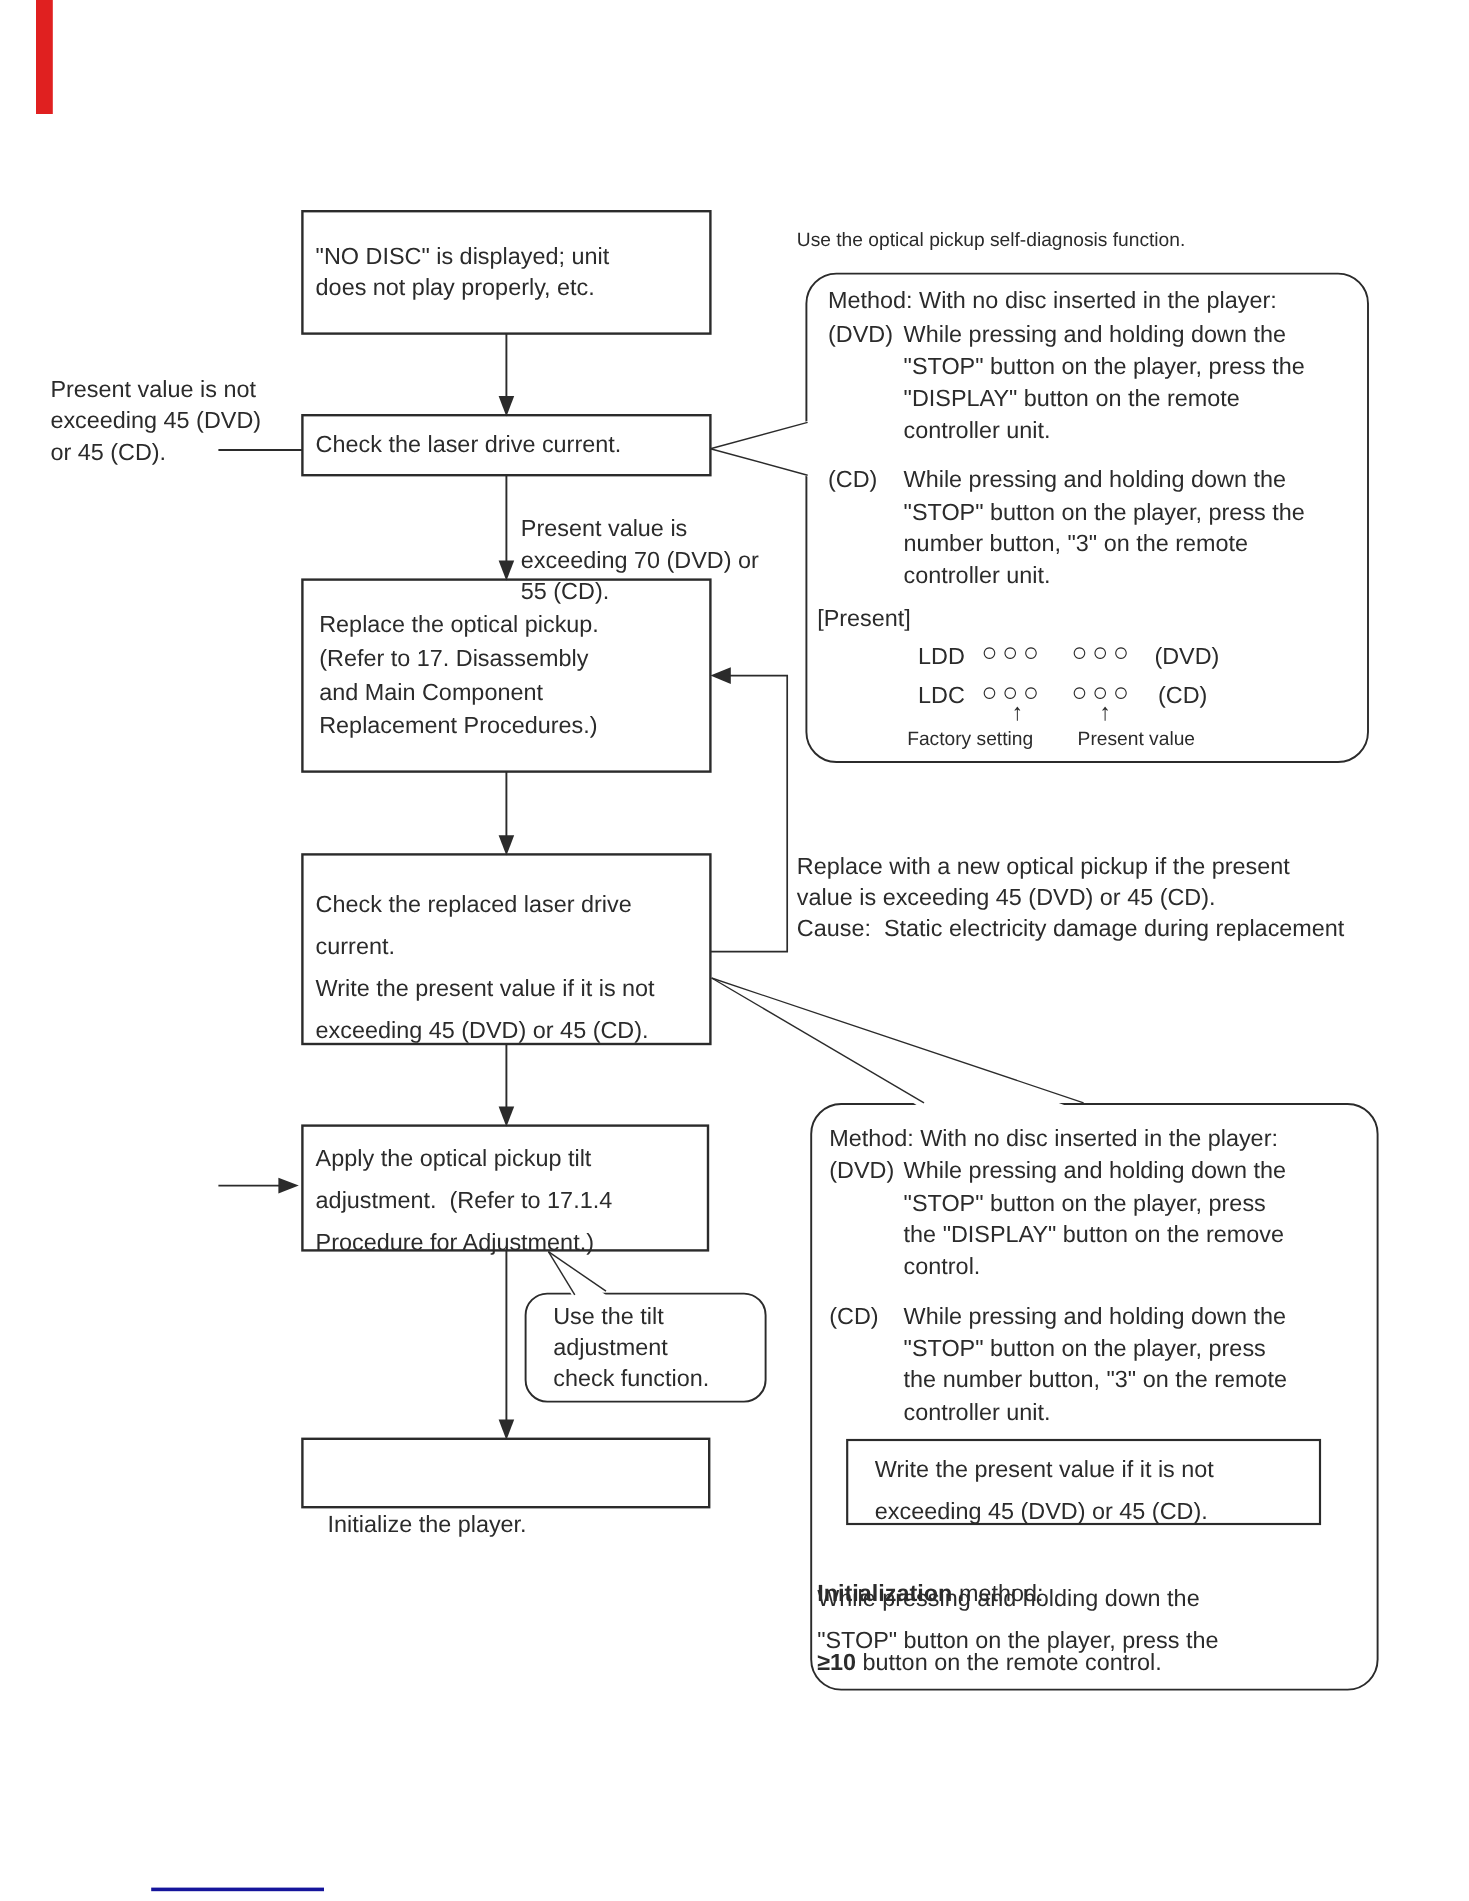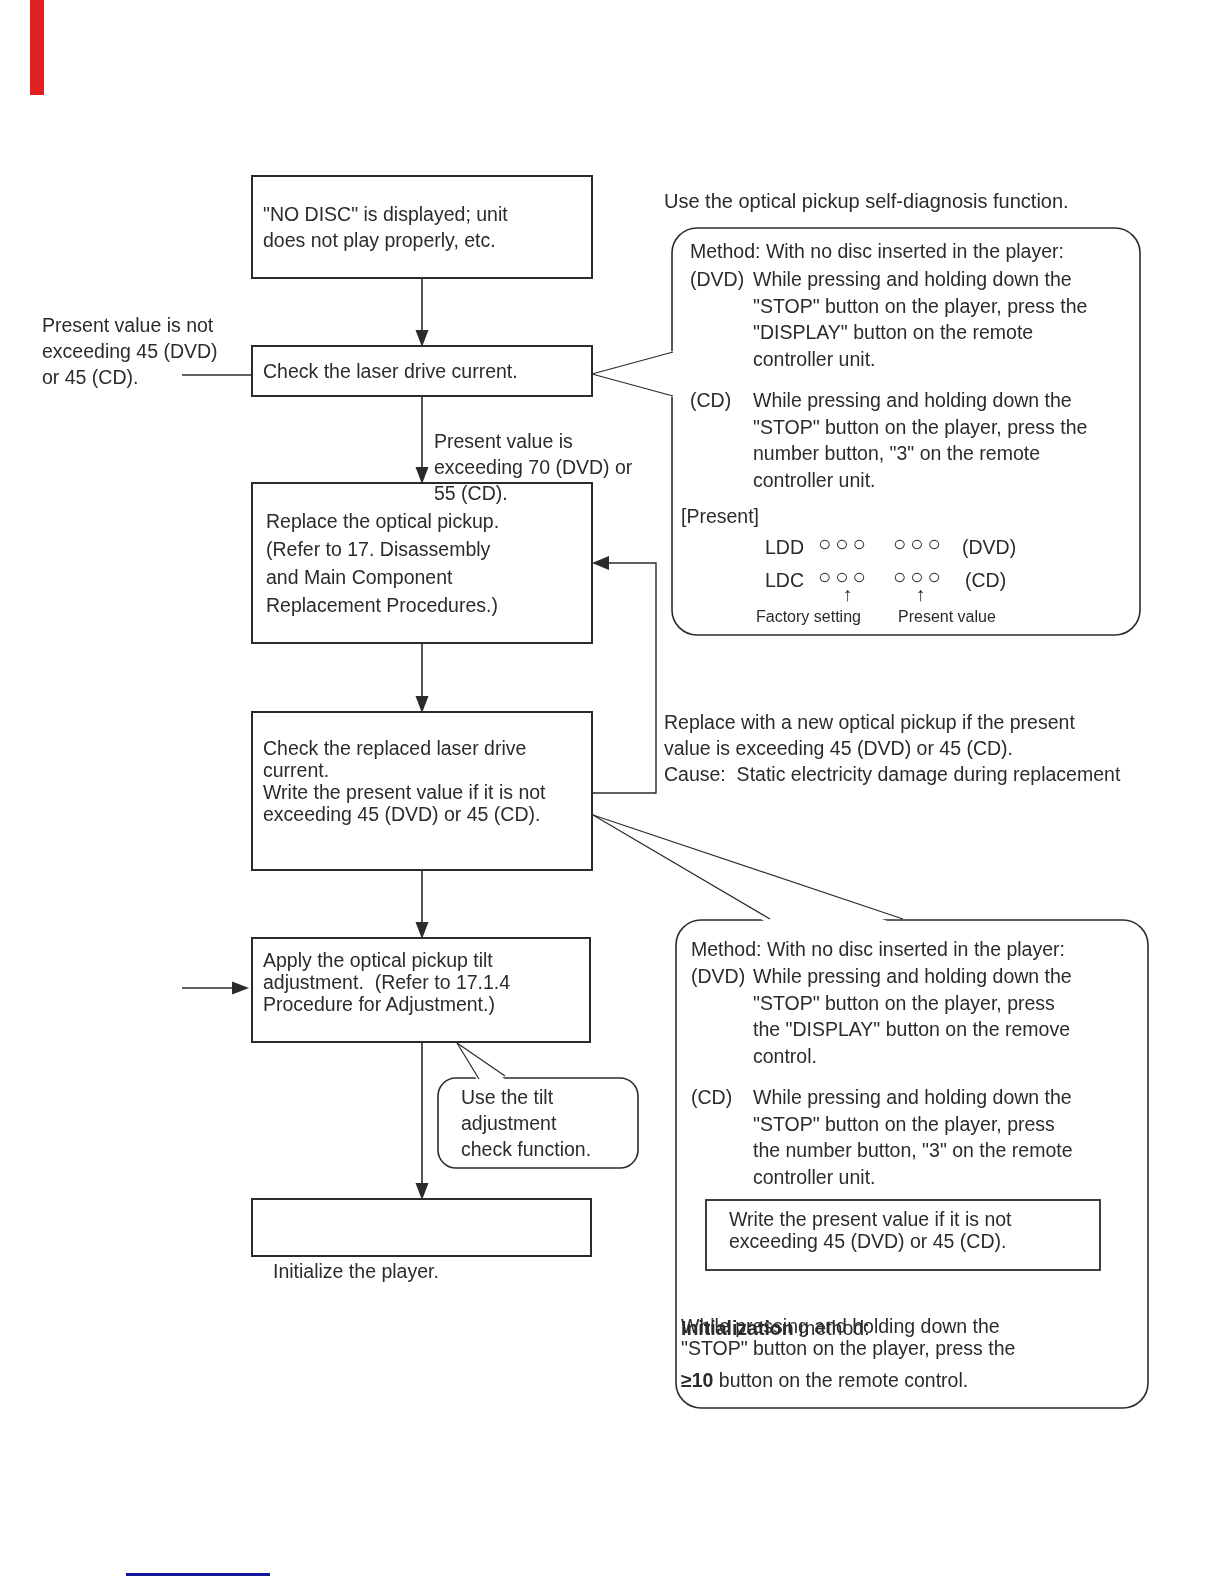--- a/index.html
+++ b/index.html
@@ -1,24 +1,24 @@
 <!DOCTYPE html>
 <html style="--ink: #2b2b2b; --red-tab: #e02020; --footer-rule-blue: #15159b;"><head>
 <meta charset="utf-8">
 <style>
   html,body{margin:0;padding:0;background:#fff;}
   .page{position:relative;width:1224px;height:1584px;background:#fff;overflow:hidden;
         font-family:"Liberation Sans","DejaVu Sans",sans-serif;color:var(--ink,#2b2b2b);}
   .wires{position:absolute;left:0;top:0;color:var(--ink,#2b2b2b);}
   .t{position:absolute;white-space:pre-wrap;font-size:19.5px;line-height:26px;}
-  .lh27{line-height:22px;}
+  .lh27{line-height:35px;}
   .lh28{line-height:28px;}
   .steps{line-height:26.5px;}
   .b{font-weight:bold;}
-  .hdr{font-size:20px;}
+  .hdr{font-size:16px;}
   .circ{font-size:22px;letter-spacing:4px;line-height:26px;}
   .small{font-size:16px;}
   .red-tab{position:absolute;left:30px;top:0;width:14px;height:95px;background:var(--red-tab,#e02020);}
   .footer-rule{position:absolute;left:126px;top:1573px;width:144px;height:3px;background:var(--footer-rule-blue,#15159b);}
 </style>
 </head>
 <body>
 
 <div class="page">
 

